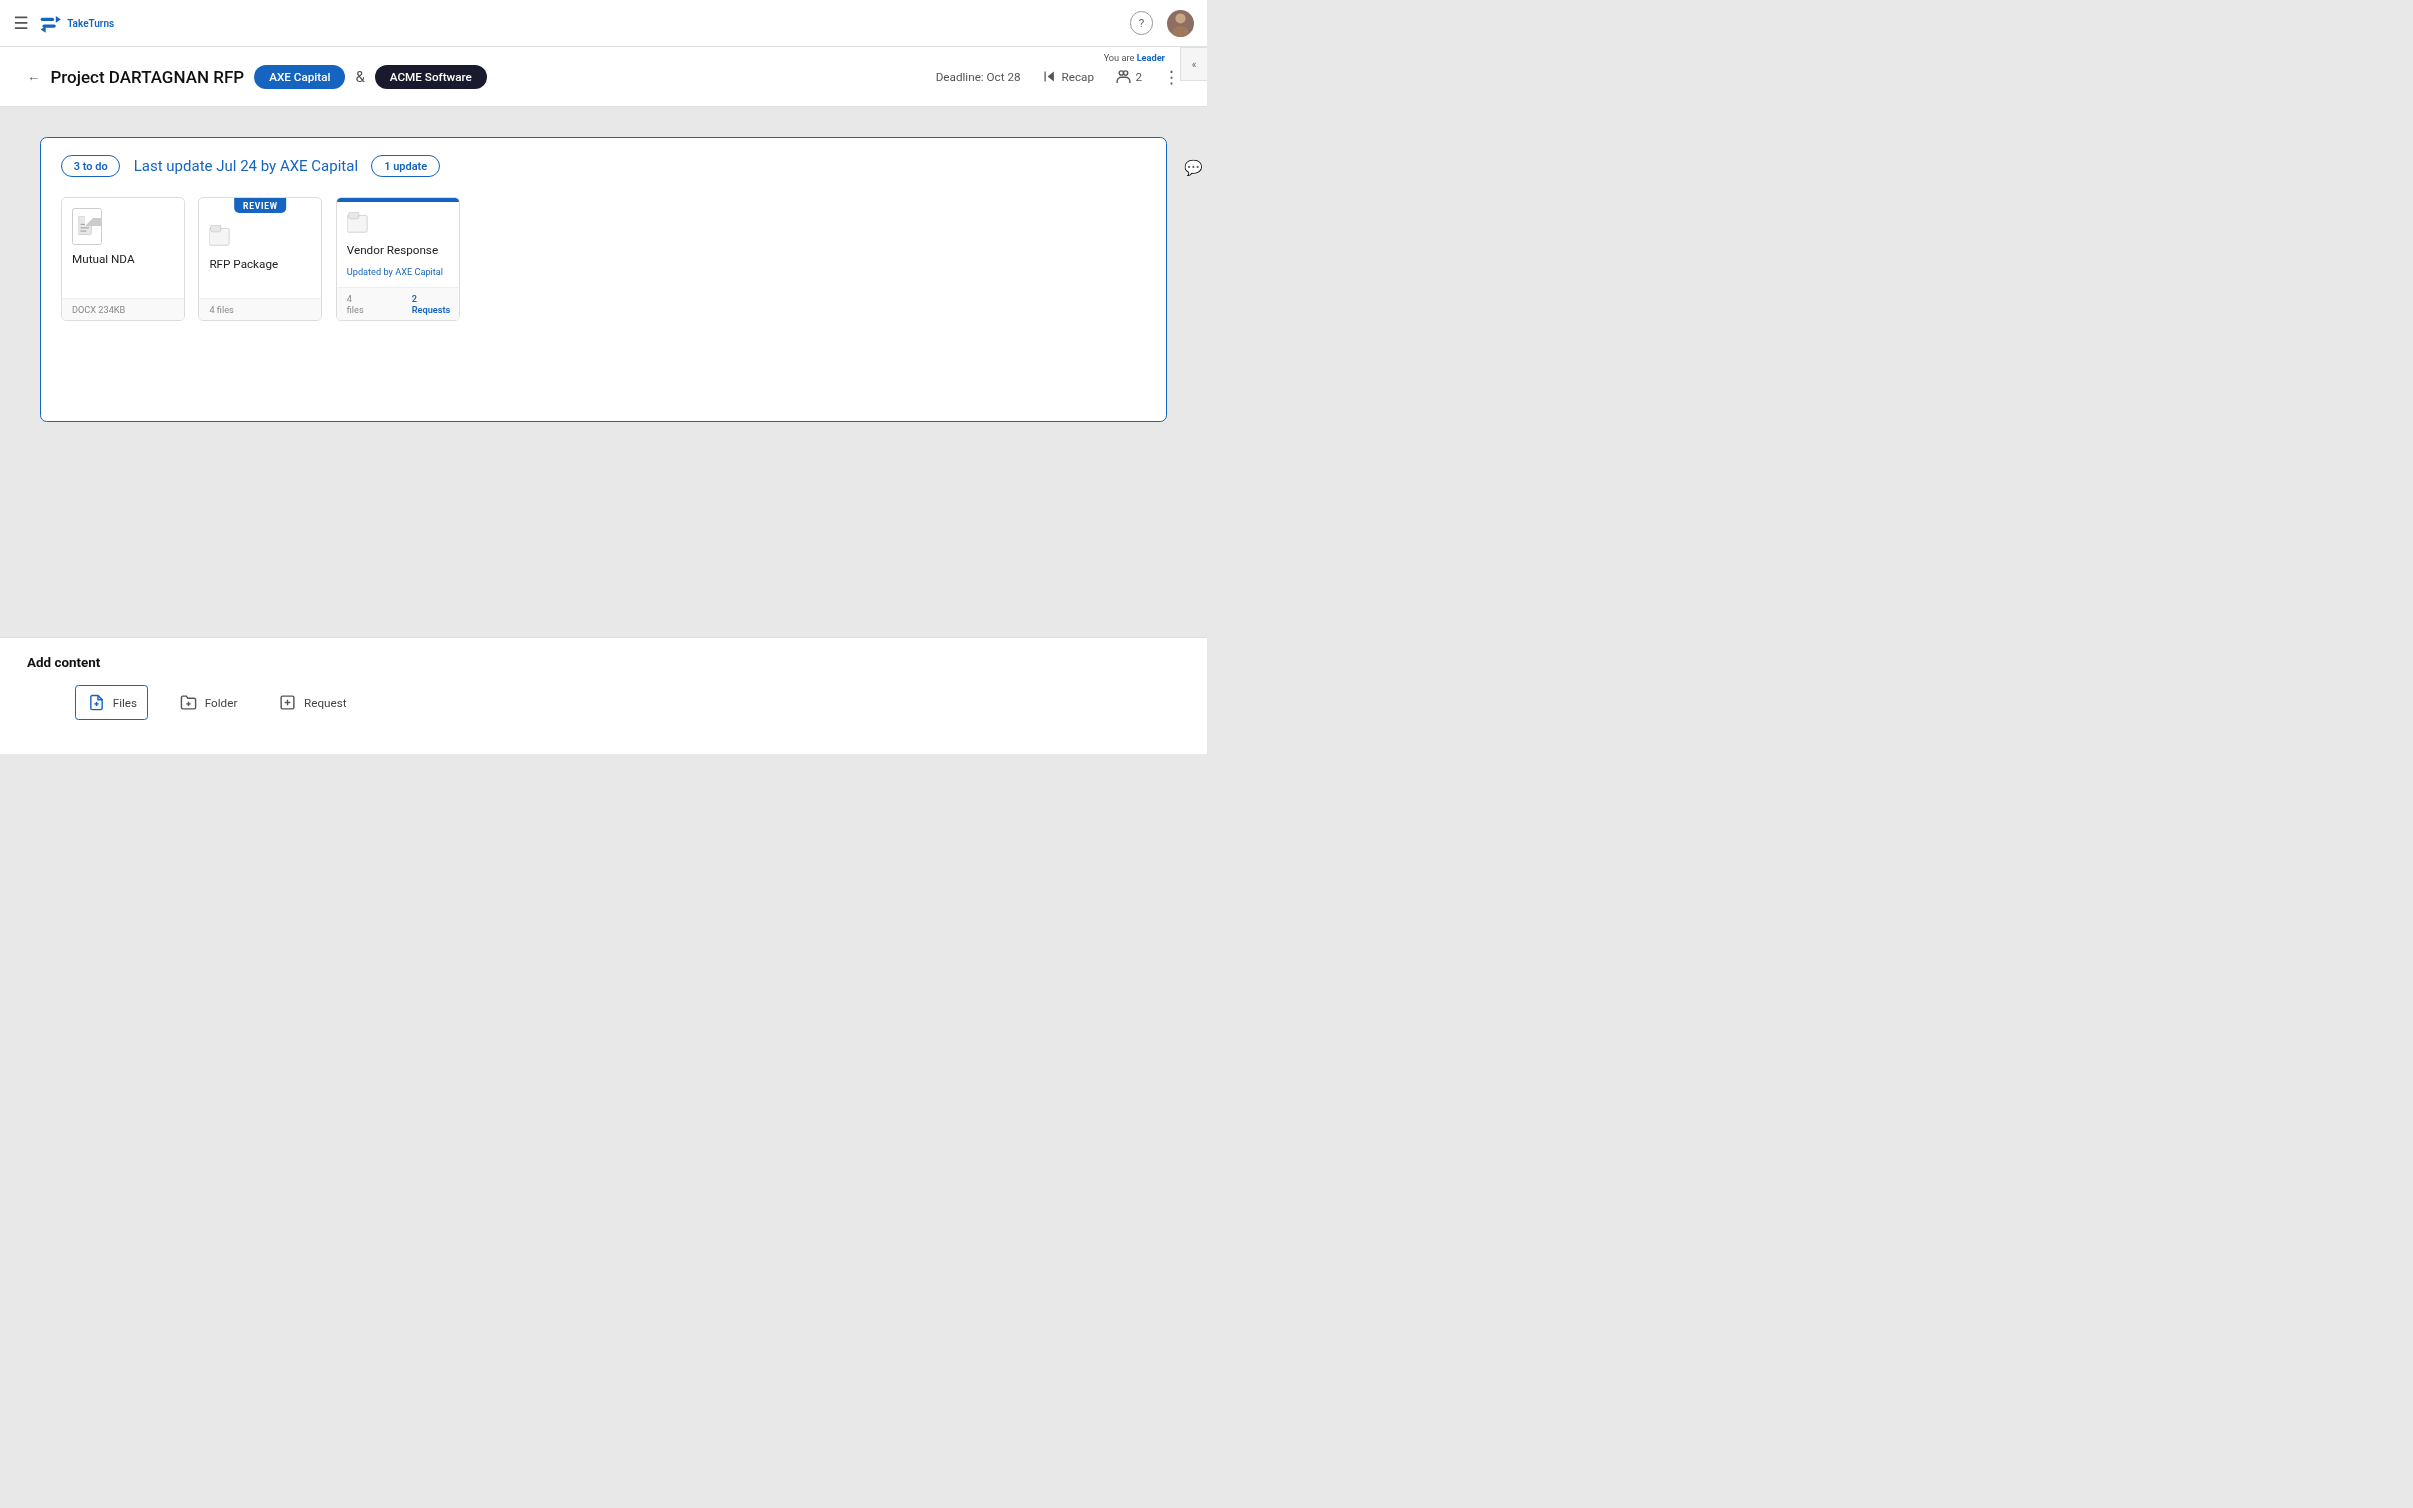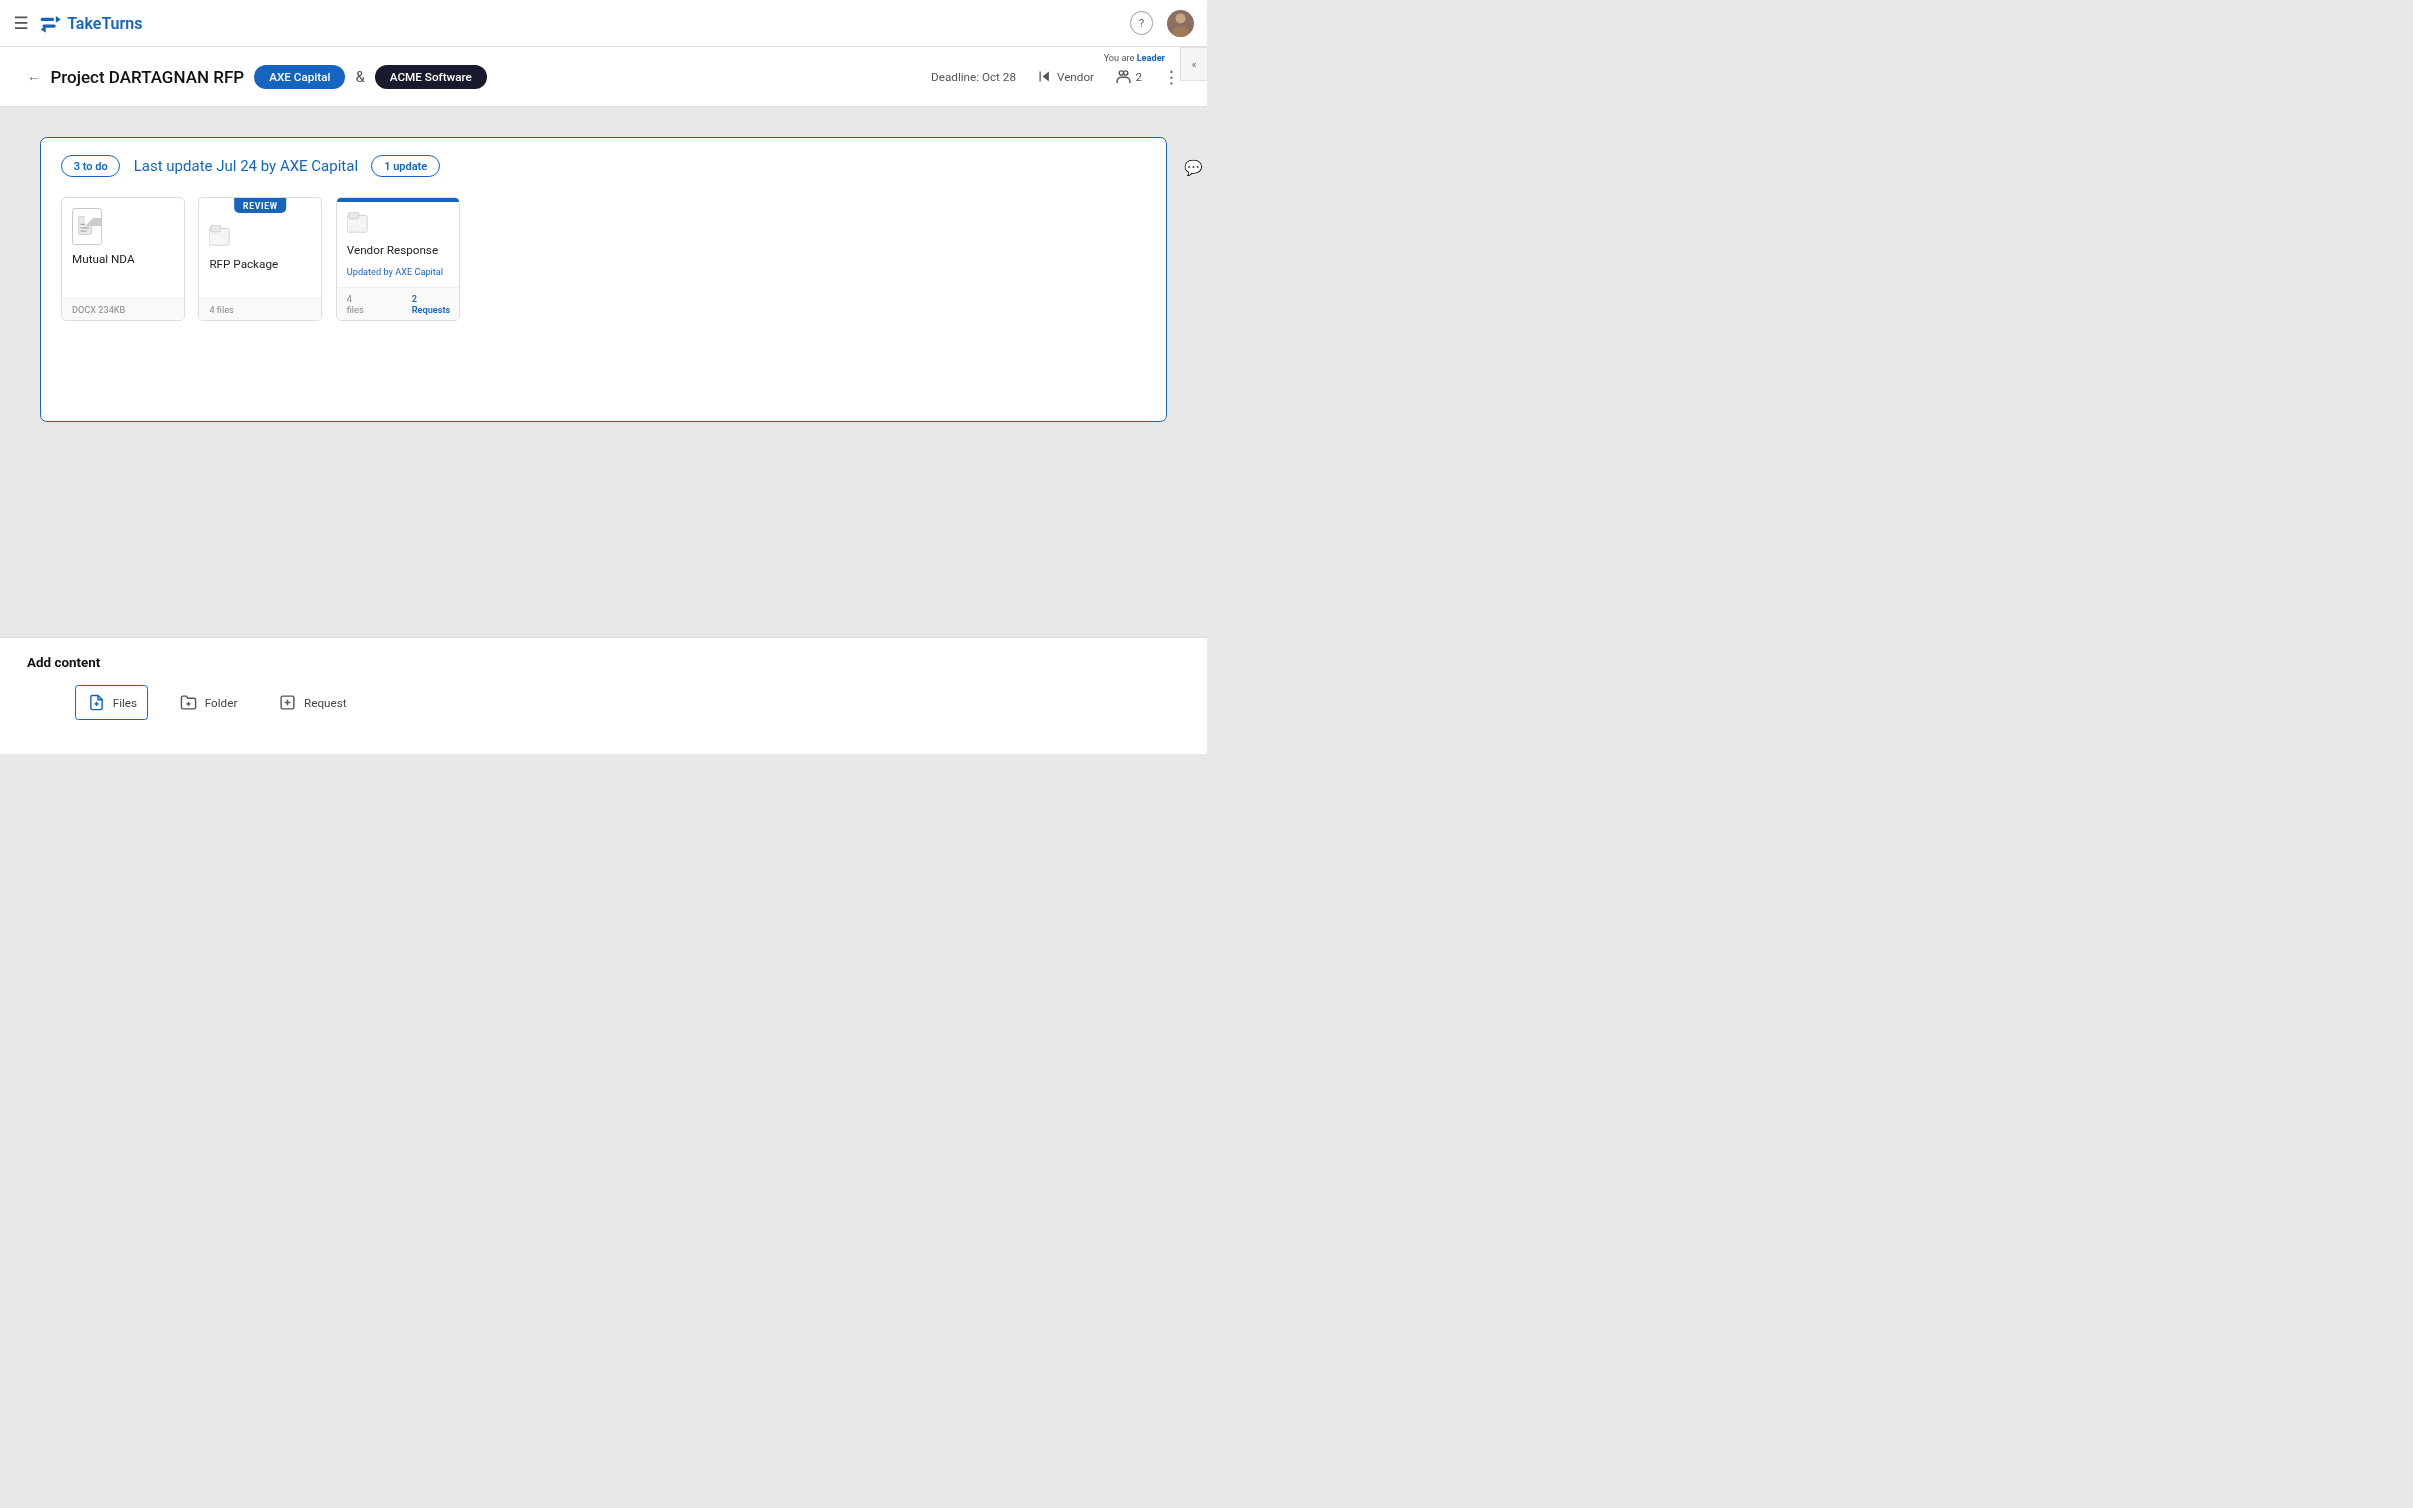--- a/index.html
+++ b/index.html
@@ -36,21 +36,21 @@
     .logo {
       display: flex;
       align-items: center;
       gap: 5px;
     }
     .logo-icon {
       width: 23.5px;
       height: 23.5px;
     }
     .logo-text {
-      font-size: 16px;
+      font-size: 10px;
       font-weight: 600;
       color: #1a1a2e;
     }
     .logo-text span {
       color: #1565c0;
     }
     .topnav-right {
       margin-left: auto;
       display: flex;
       align-items: center;
@@ -426,21 +426,21 @@
   <span class="chip chip-axe">AXE Capital</span>
   <span class="amp">&amp;</span>
   <span class="chip chip-acme">ACME Software</span>
   <div class="project-right">
     <span class="deadline">Deadline: Oct 28</span>
     <div class="recap-btn">
       <svg width="15" height="15" viewBox="0 0 24 24" fill="none" stroke="#555" stroke-width="2">
         <polygon points="19,20 9,12 19,4" fill="#555" stroke="none"></polygon>
         <line x1="5" y1="4" x2="5" y2="20"></line>
       </svg>
-      <span>Vendor</span>
+      <span>Recap</span>
     </div>
     <div class="people-btn">
       <svg width="17" height="17" viewBox="0 0 24 24" fill="none" stroke="#555" stroke-width="2">
         <circle cx="9" cy="7" r="3"></circle>
         <circle cx="15" cy="7" r="3"></circle>
         <path d="M3 21v-2a6 6 0 0 1 6-6h6a6 6 0 0 1 6 6v2"></path>
       </svg>
       <span class="people-count-badge">2</span>
     </div>
     <span class="more-btn">⋮</span>

